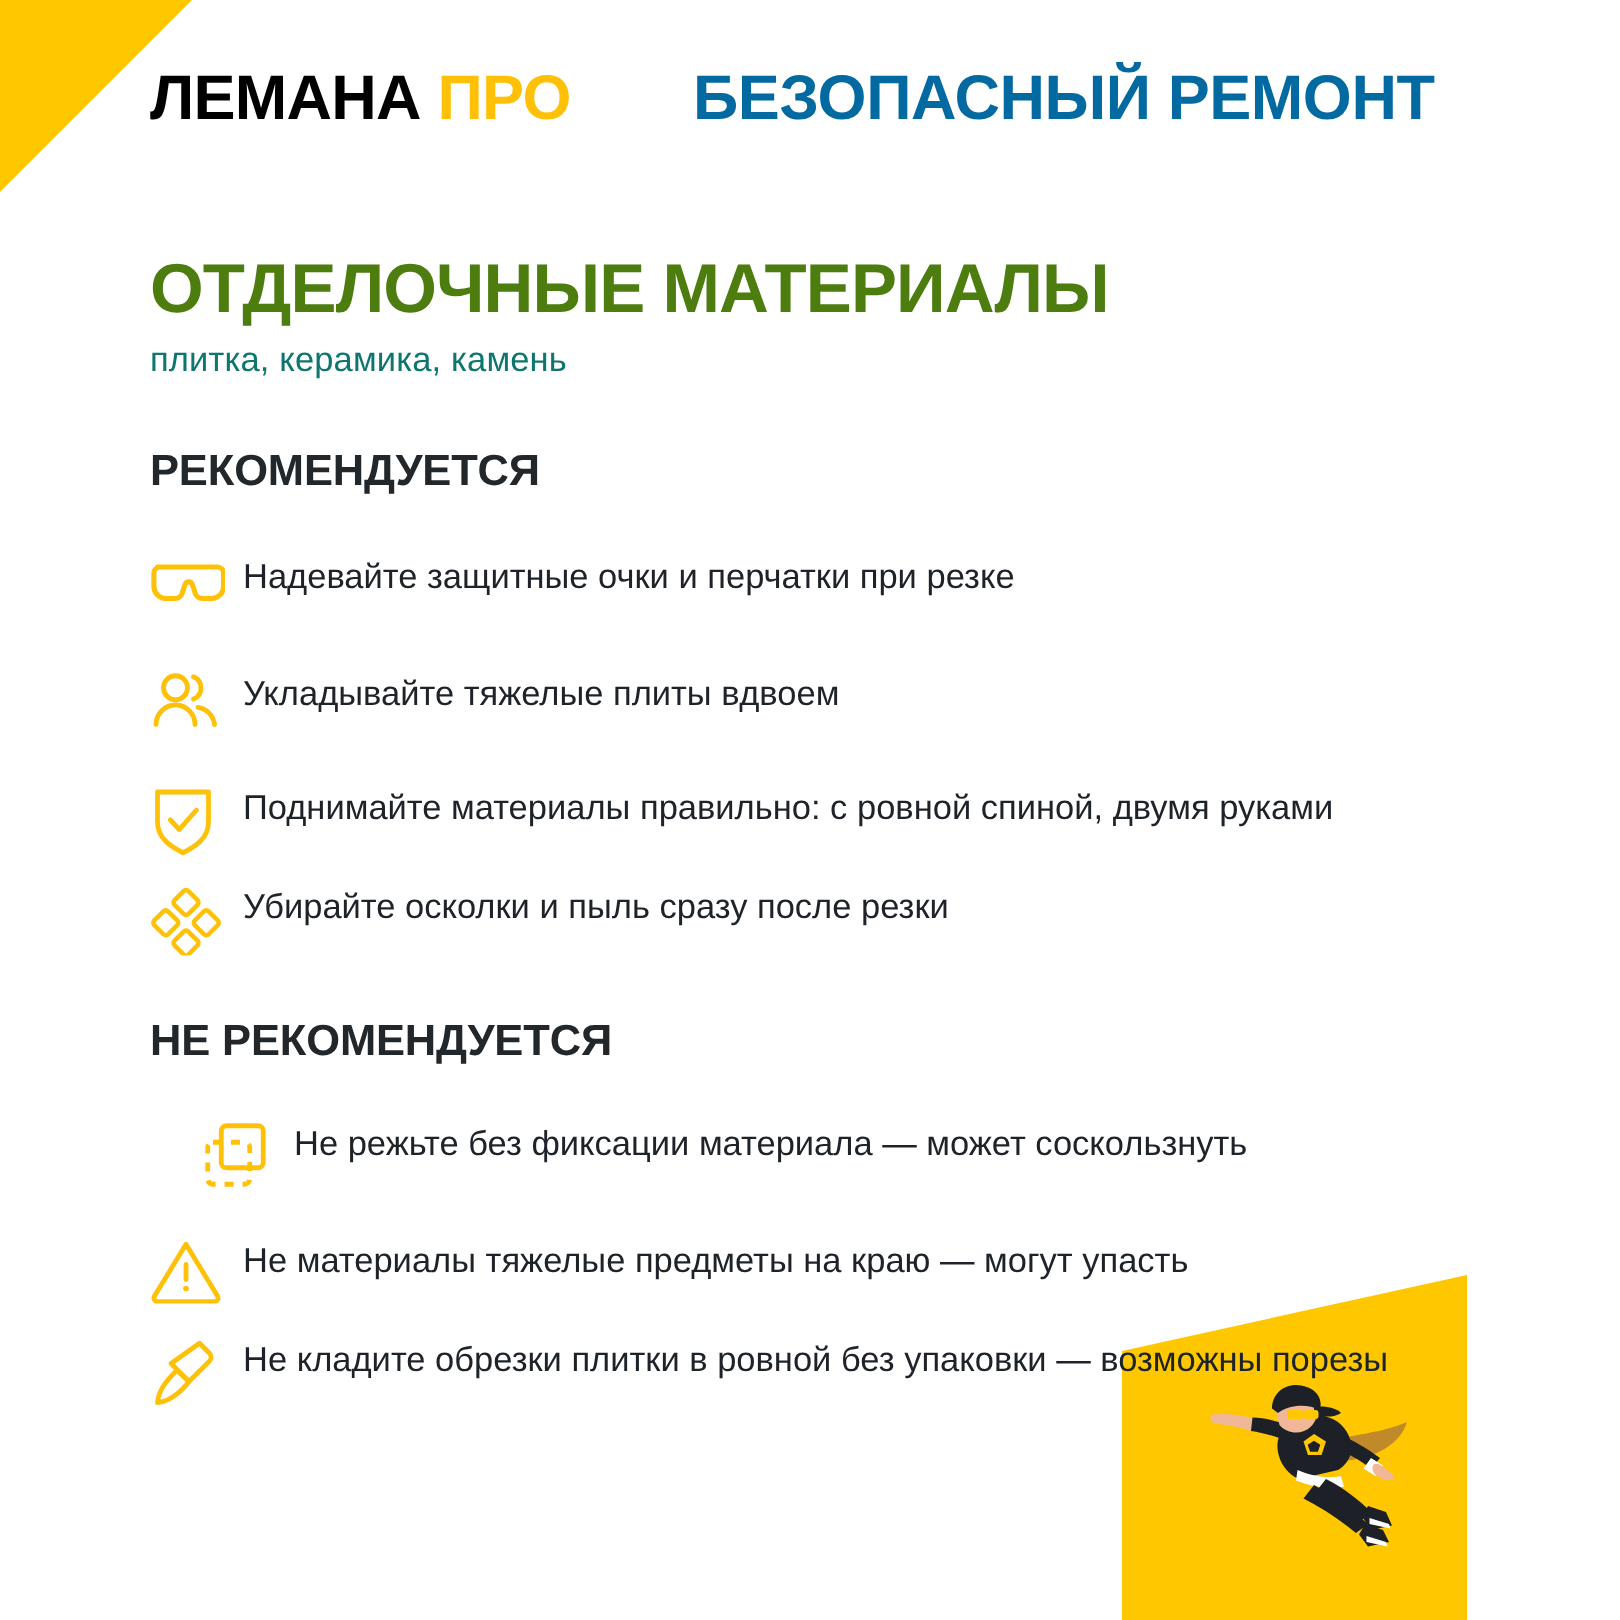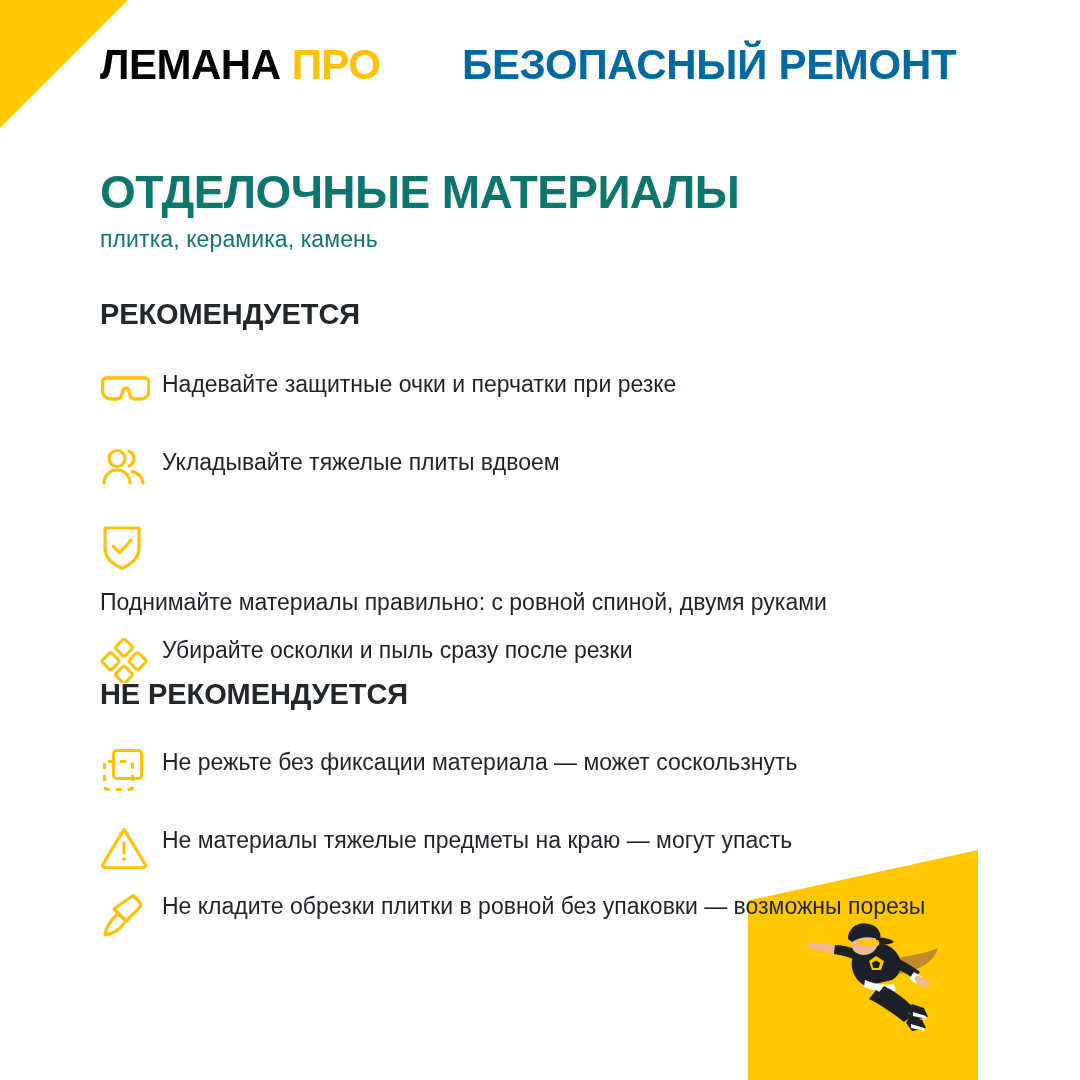--- a/index.html
+++ b/index.html
@@ -72,21 +72,21 @@
   .title-block {
     position: absolute;
     left: 100px;
     top: 168px;
     width: 880px;
   }
   .page-title {
     margin: 0;
     font-size: 46px;
     font-weight: 700;
-    color: #0f766e;
+    color: #4d7c0f;
     letter-spacing: -0.6px;
     line-height: 1.08;
   }
   .page-subtitle {
     margin: 8px 0 0 0;
     font-size: 23px;
     font-weight: 400;
     color: #0f766e;
     letter-spacing: 0.1px;
   }
@@ -131,22 +131,22 @@
     font-weight: 400;
     line-height: 1.38;
     color: #1E2329;
     padding-top: 2px;
     max-width: 770px;
   }
 
   
   .section-rec .item:nth-child(2)   { margin-bottom: 26px; margin-top: 36px; }
   .section-rec .item:nth-child(3)   { margin-bottom: 24px; }
-  .section-rec .item:nth-child(4)   { margin-bottom: 14px; flex-direction: column; }
-  .section-norec .item:nth-child(2) { margin-bottom: 26px; }
+  .section-rec .item:nth-child(4)   { margin-bottom: 14px; }
+  .section-norec .item:nth-child(2) { margin-bottom: 26px; justify-content: center; }
   .section-norec .item:nth-child(3) { margin-bottom: 14px; }
 
   
   .mascot {
     position: absolute;
     right: 16px;
     bottom: 38px;
     width: 170px;
     height: 130px;
   }

